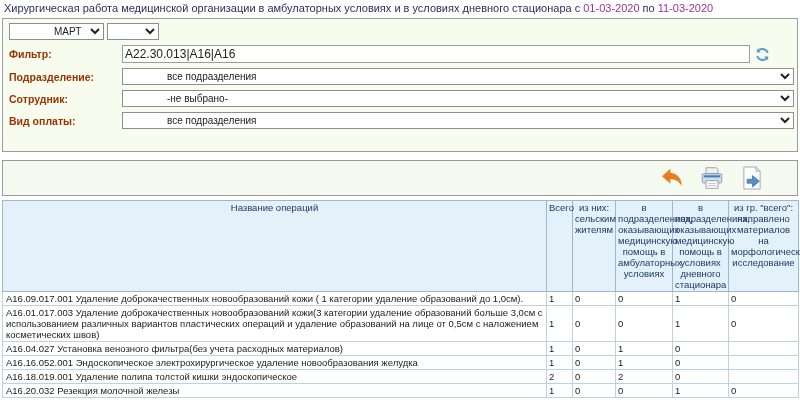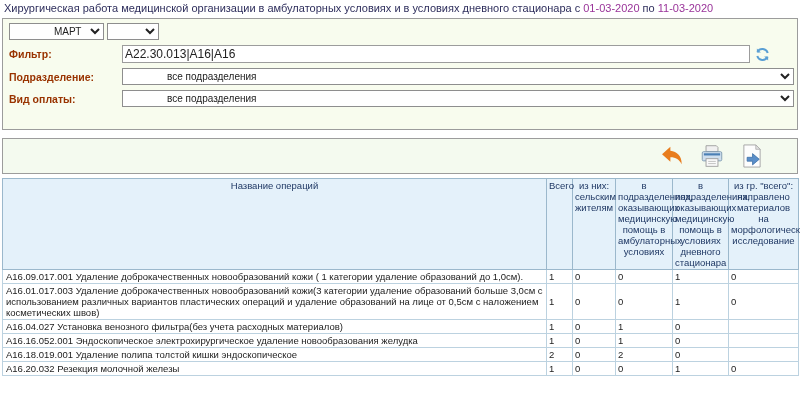--- a/index.html
+++ b/index.html
@@ -75,20 +75,24 @@
         </svg>
     </button>
   </div>
 
 
   <div class="f-row">
     <span class="f-label">Подразделение:</span>
     <select class="f-select"><option>все подразделения</option></select>
   </div>
 
+  <div class="f-row">
+    <span class="f-label">Сотрудник:</span>
+    <select class="f-select"><option>-не выбрано-</option></select>
+  </div>
 
   <div class="f-row">
     <span class="f-label">Вид оплаты:</span>
     <select class="f-select"><option>все подразделения</option></select>
   </div>
 </div>
 
 <div class="toolbar">
   <button class="tool-icon">
     <svg viewBox="0 0 24 24">

